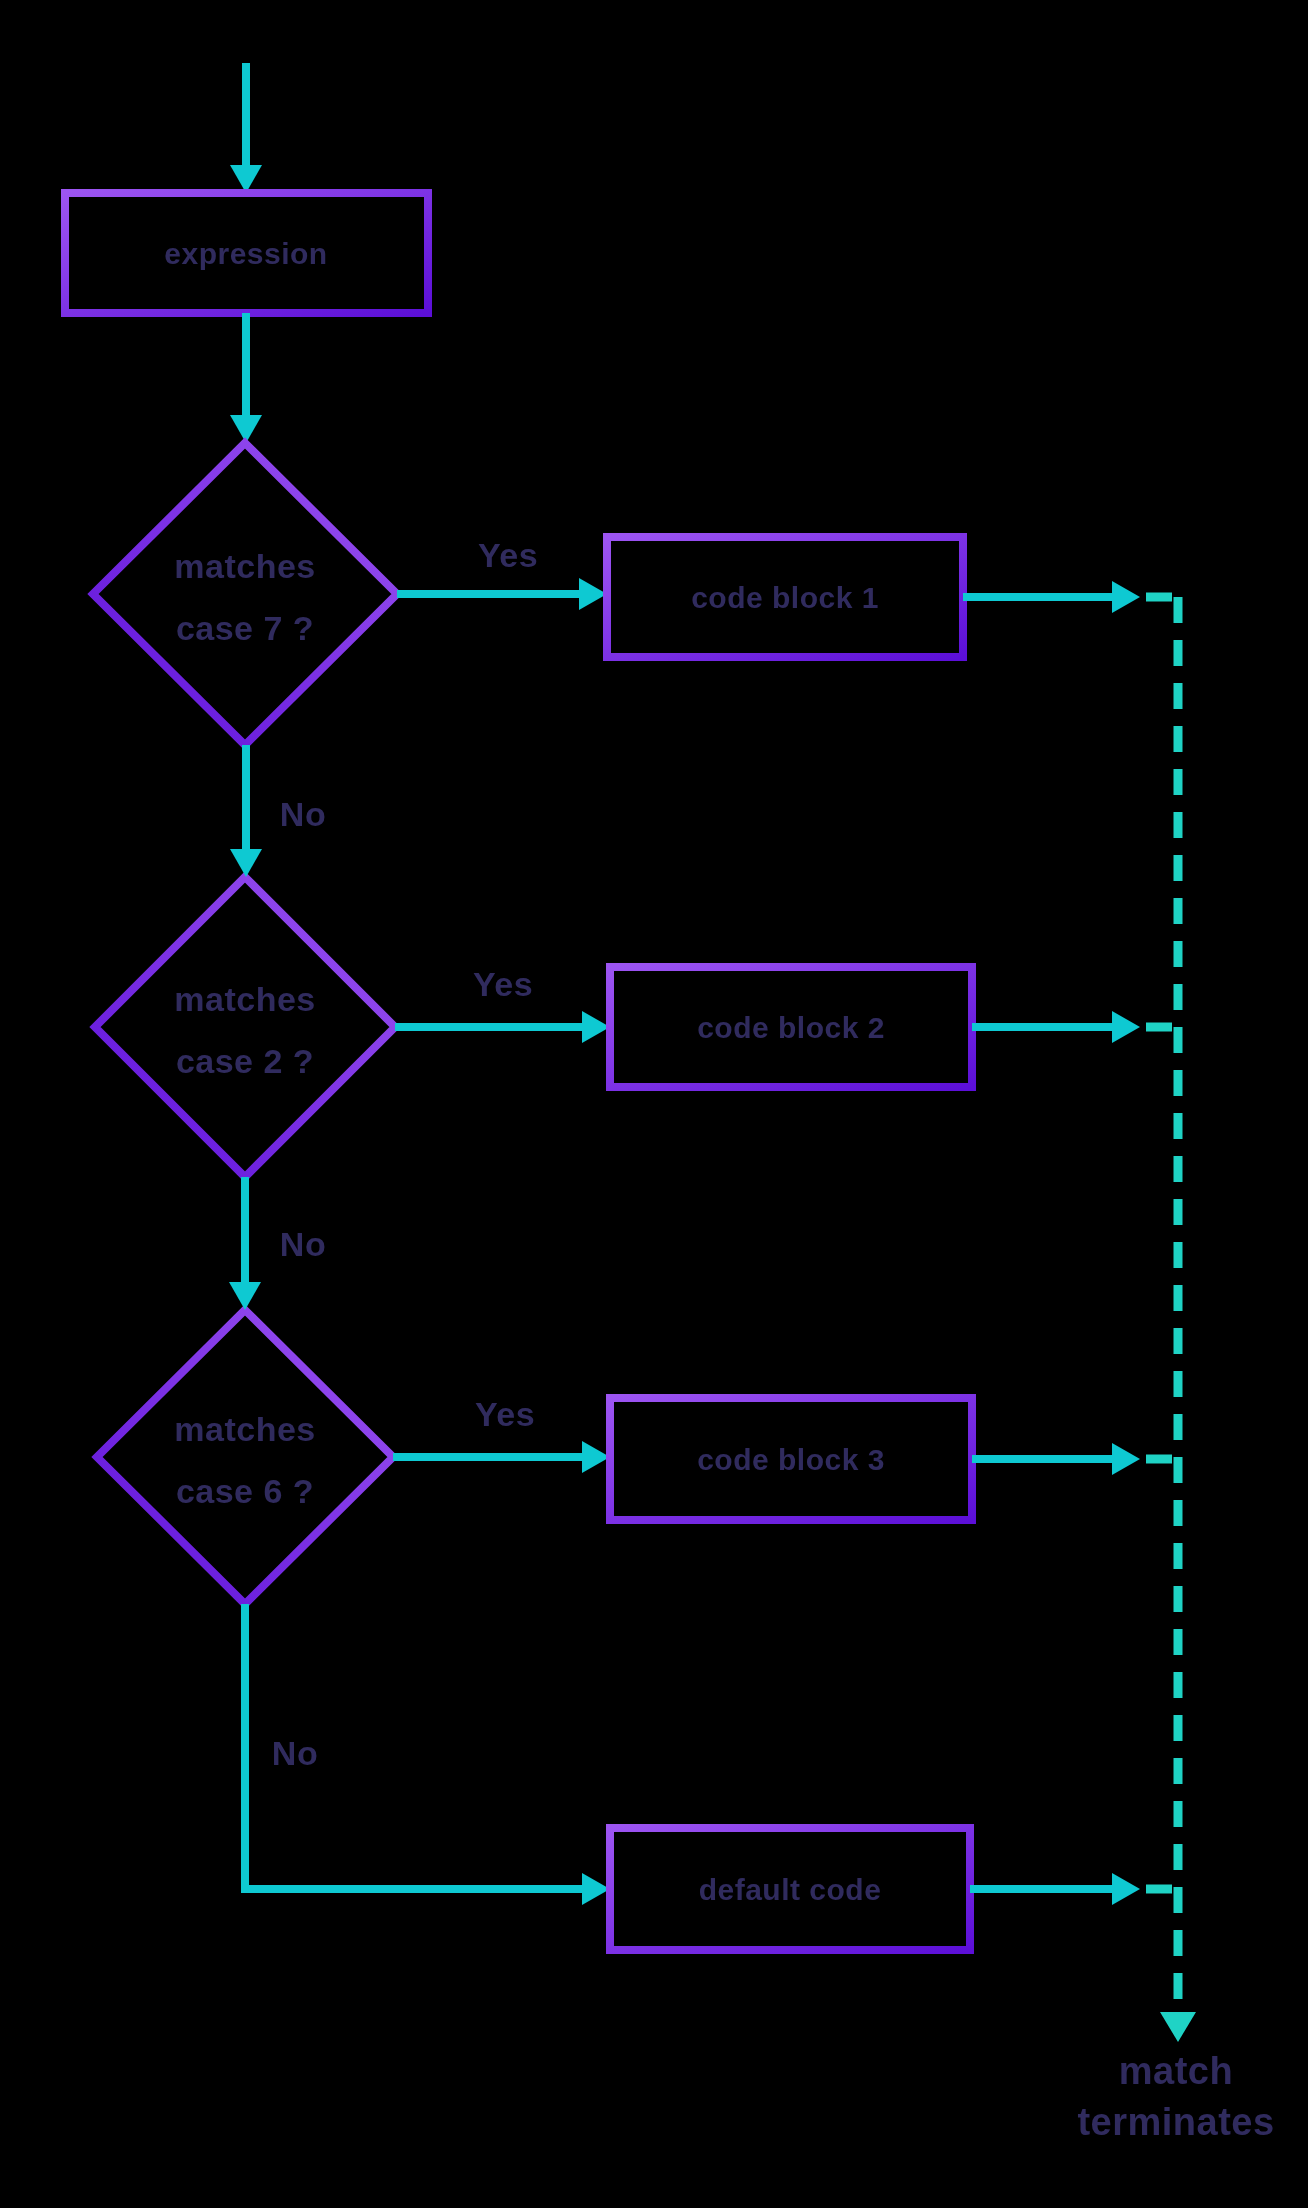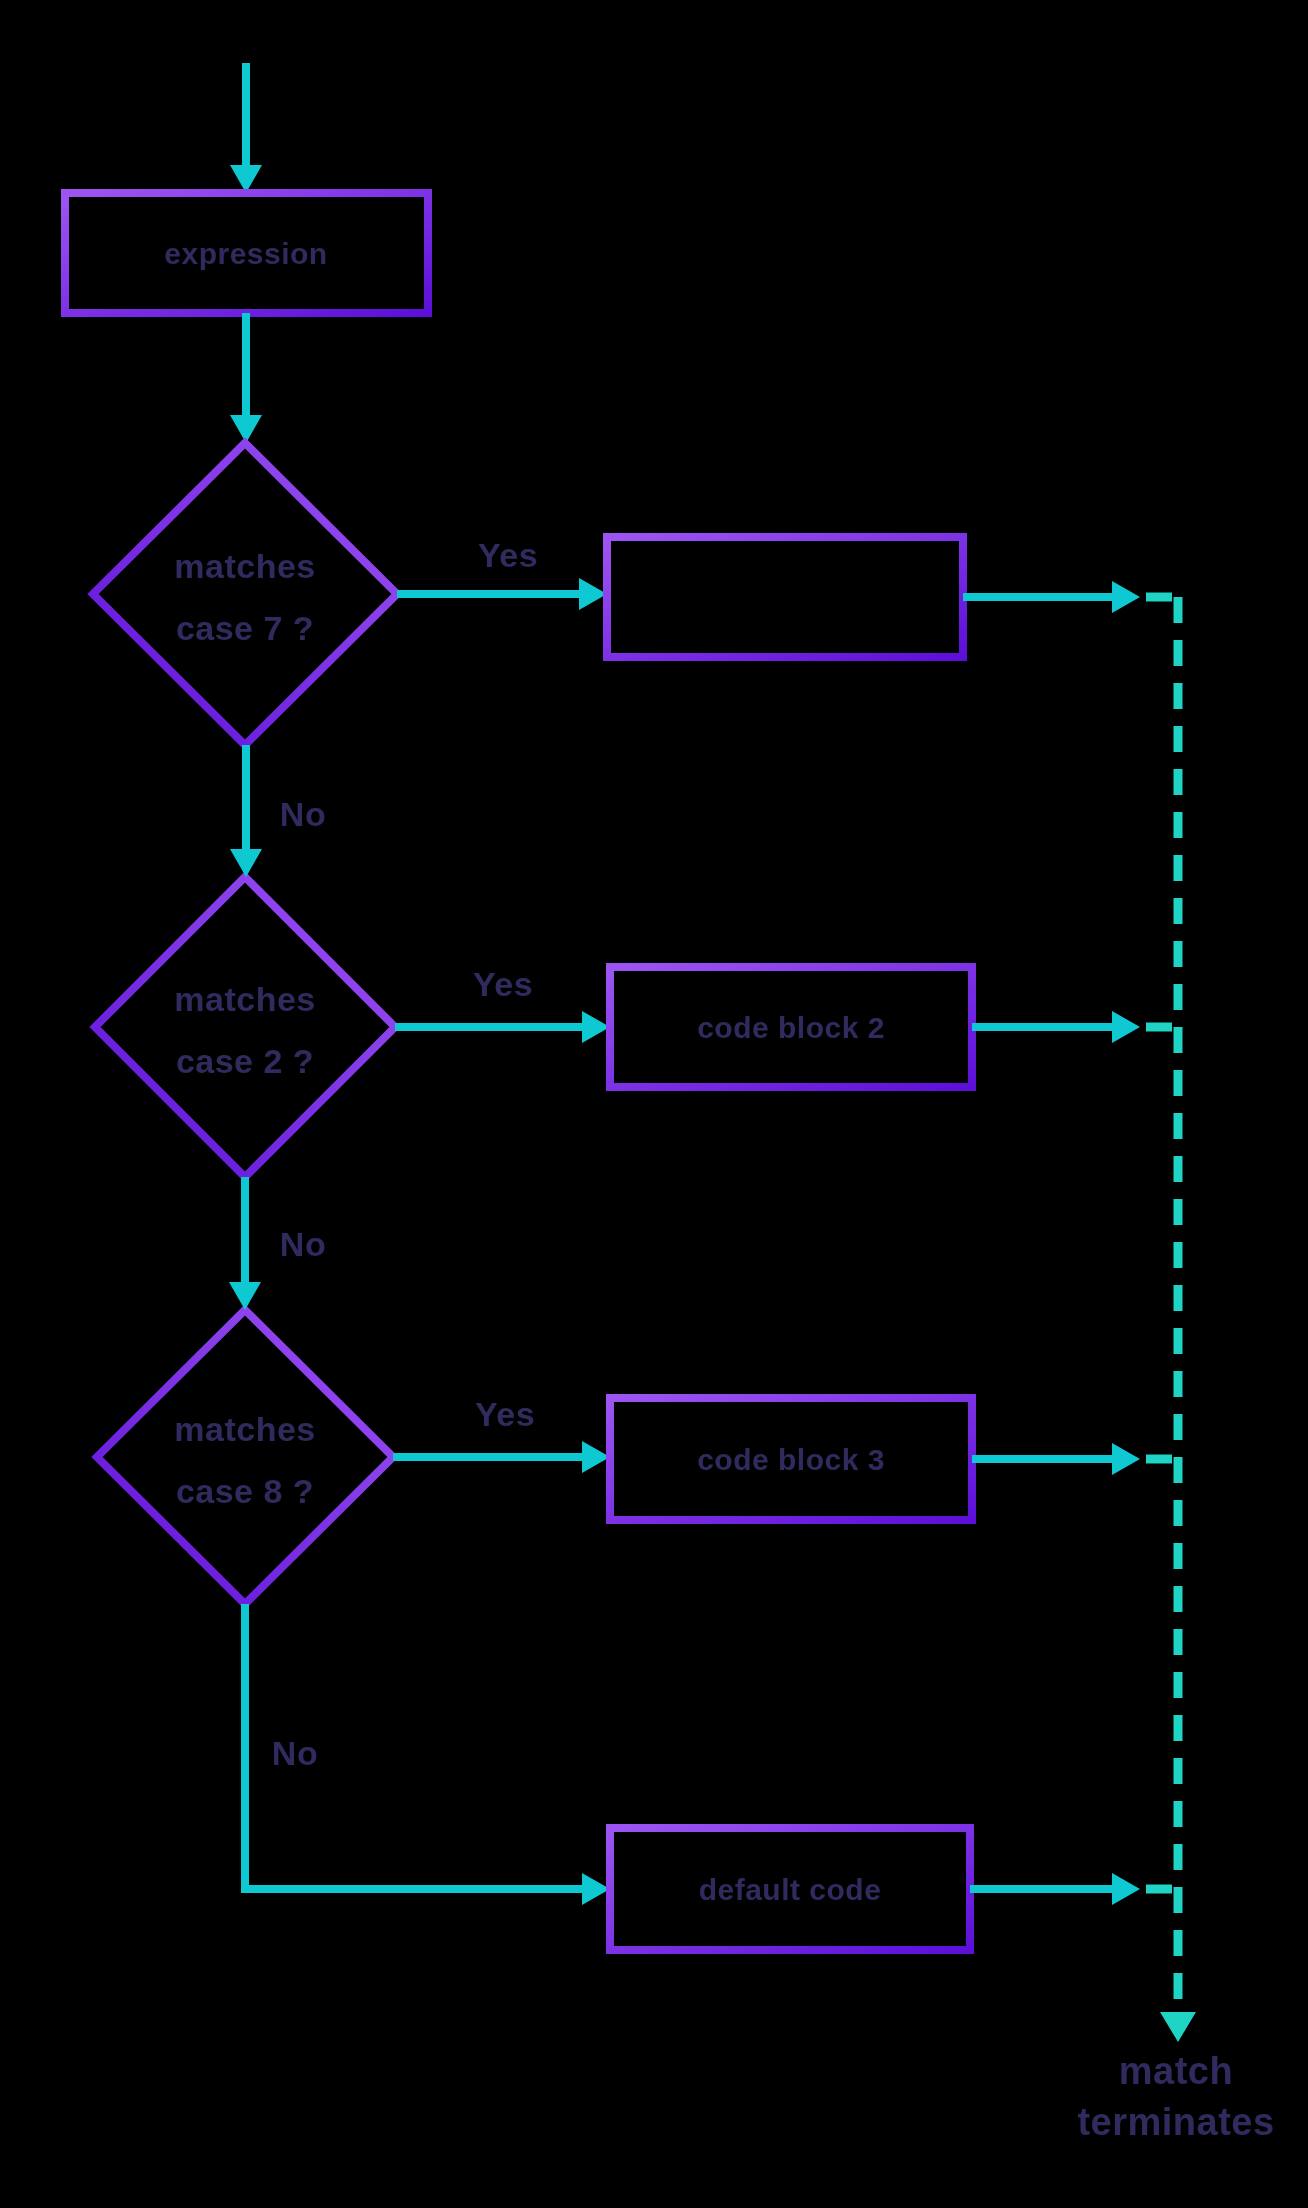--- a/index.html
+++ b/index.html
@@ -101,24 +101,25 @@
   <div class="lbl s40" style="left:245px; top:628px;">case 7 ?</div>
   <div class="lbl s40" style="left:508px; top:555px;">Yes</div>
   <div class="lbl s40" style="left:303px; top:814px;">No</div>
 
   <div class="lbl s40" style="left:245px; top:999px;">matches</div>
   <div class="lbl s40" style="left:245px; top:1061px;">case 2 ?</div>
   <div class="lbl s40" style="left:503px; top:984px;">Yes</div>
   <div class="lbl s40" style="left:303px; top:1244px;">No</div>
 
   <div class="lbl s40" style="left:245px; top:1429px;">matches</div>
-  <div class="lbl s40" style="left:245px; top:1491px;">case 8 ?</div>
+  <div class="lbl s40" style="left:245px; top:1491px;">case 6 ?</div>
   <div class="lbl s40" style="left:505px; top:1414px;">Yes</div>
   <div class="lbl s40" style="left:295px; top:1753px;">No</div>
 
+  <div class="lbl s42" style="left:785px; top:598px;">code block 1</div>
   <div class="lbl s42" style="left:791px; top:1028px;">code block 2</div>
   <div class="lbl s42" style="left:791px; top:1460px;">code block 3</div>
   <div class="lbl s42" style="left:790px; top:1890px;">default code</div>
 
   <div class="lbl s38" style="left:1176px; top:2071px;">match</div>
   <div class="lbl s38" style="left:1176px; top:2122px;">terminates</div>
 
 </div>
 
 </body></html>

